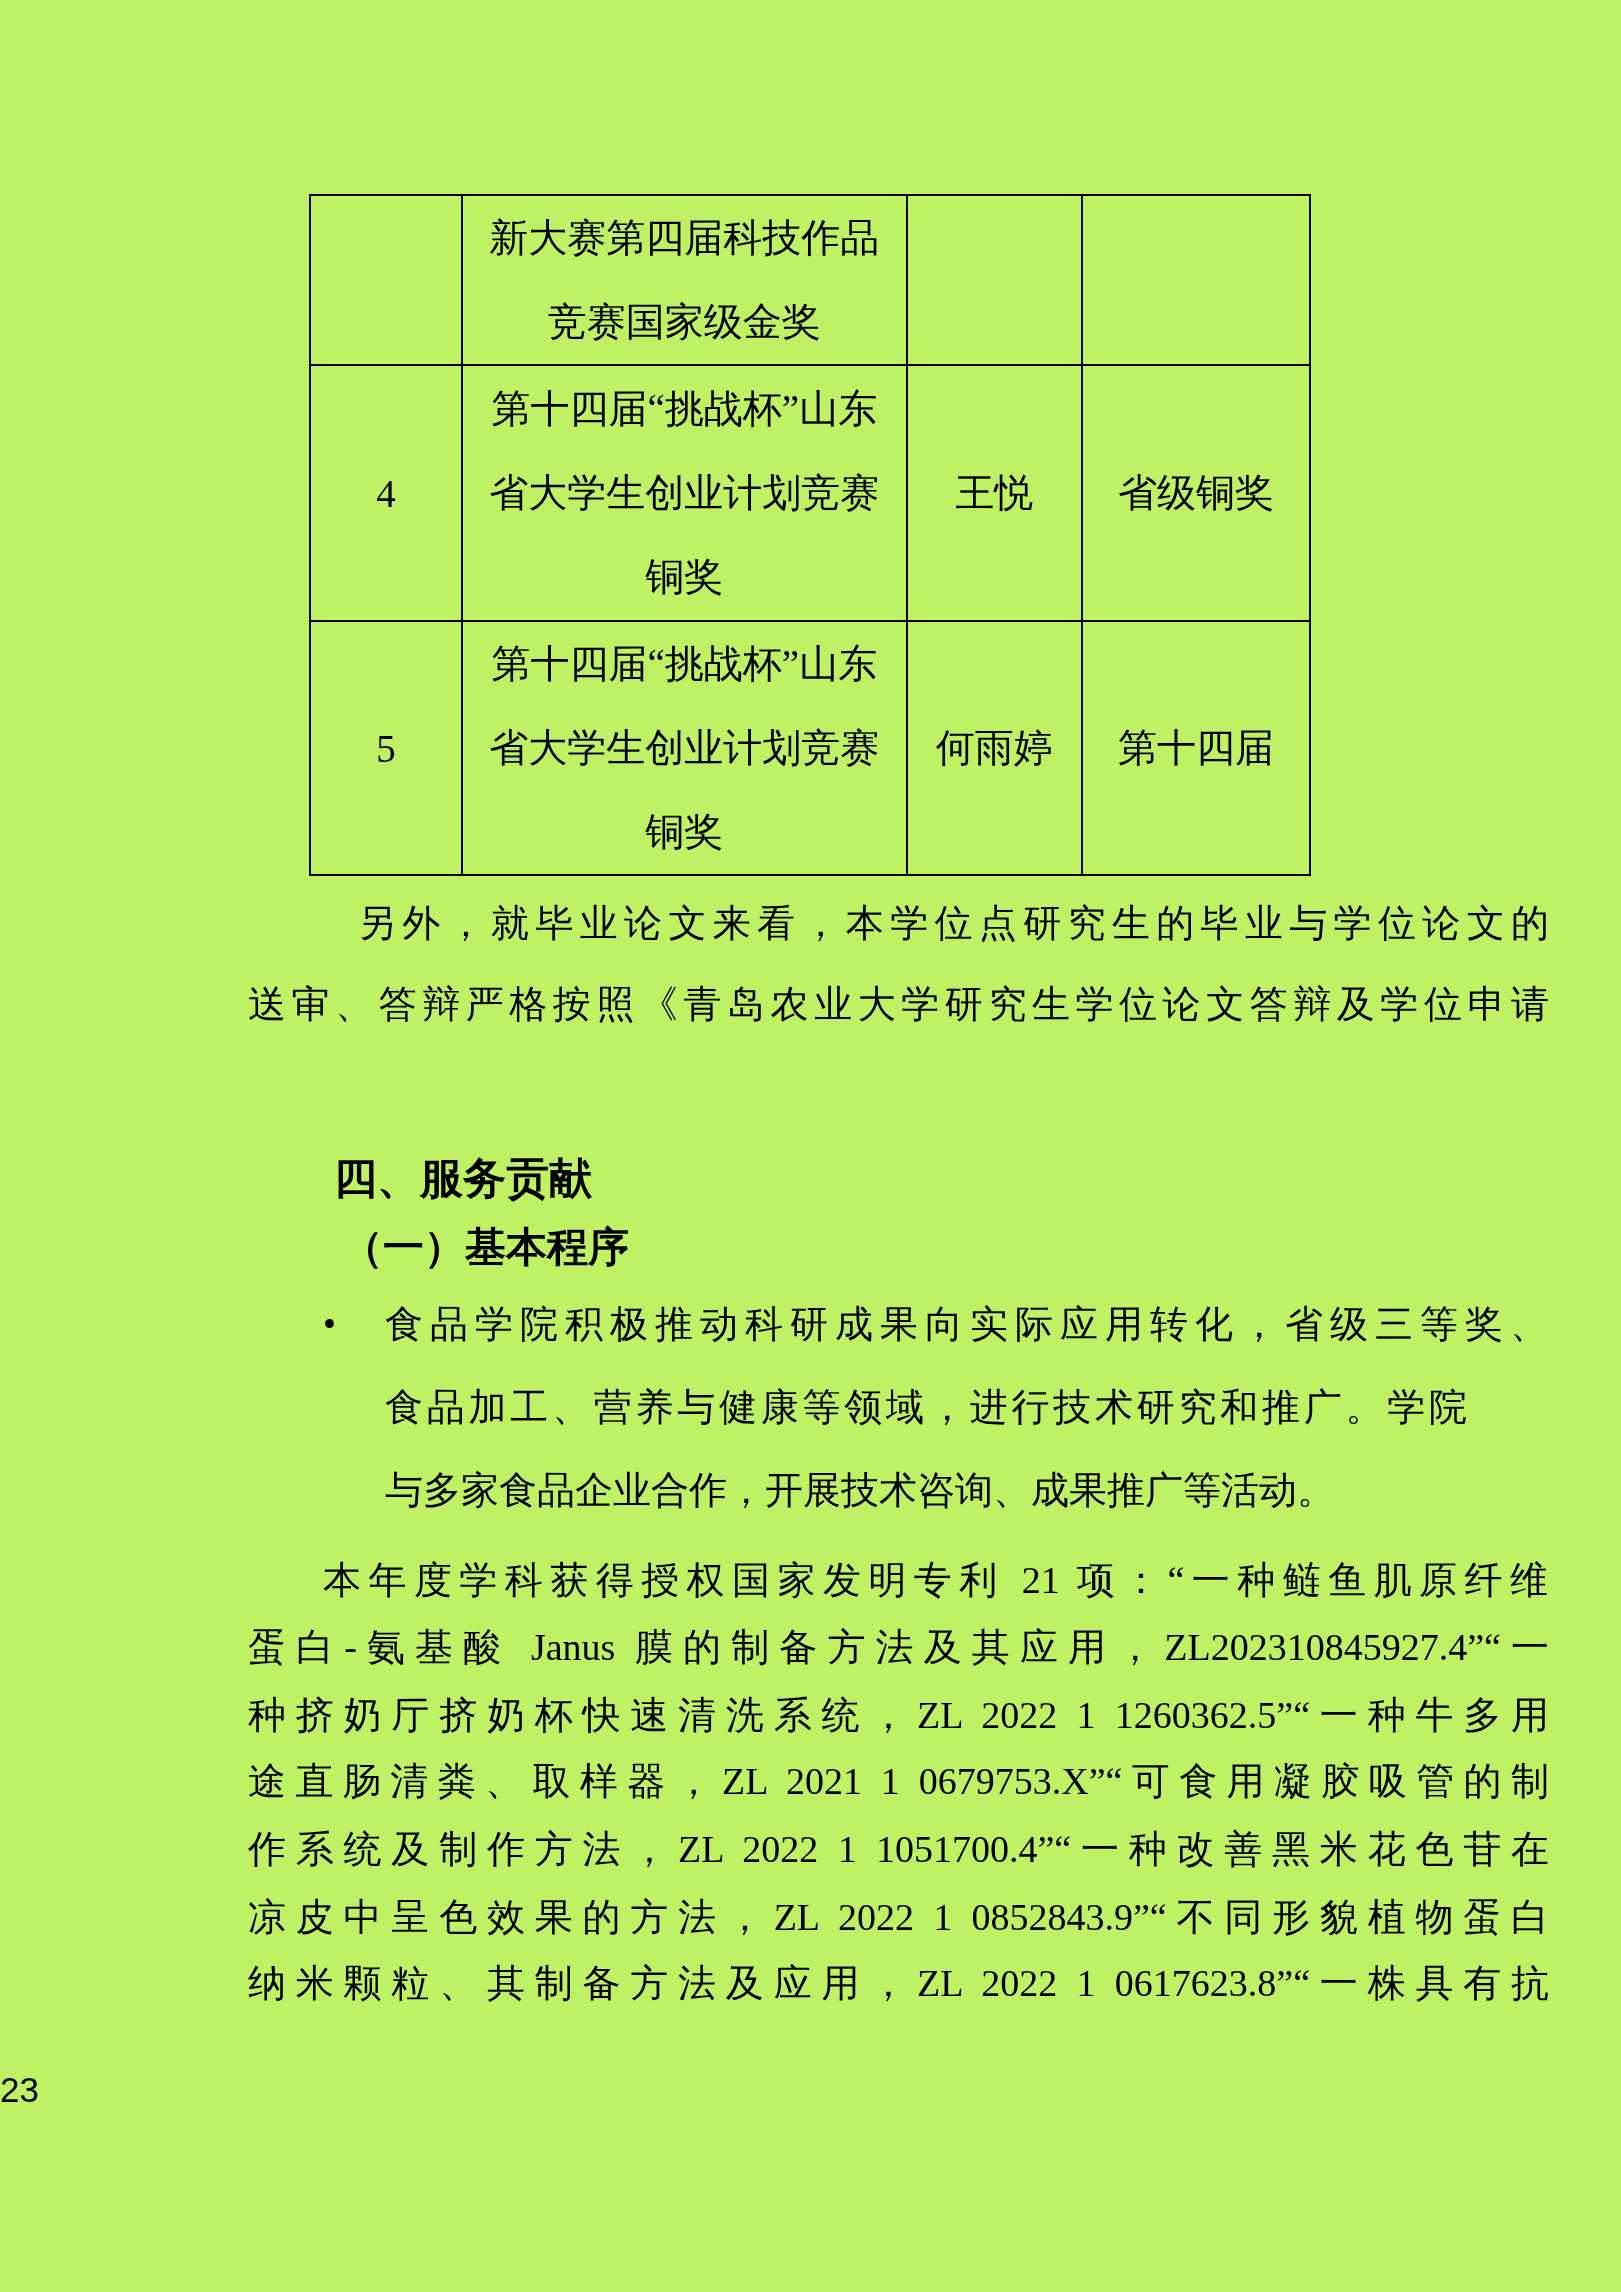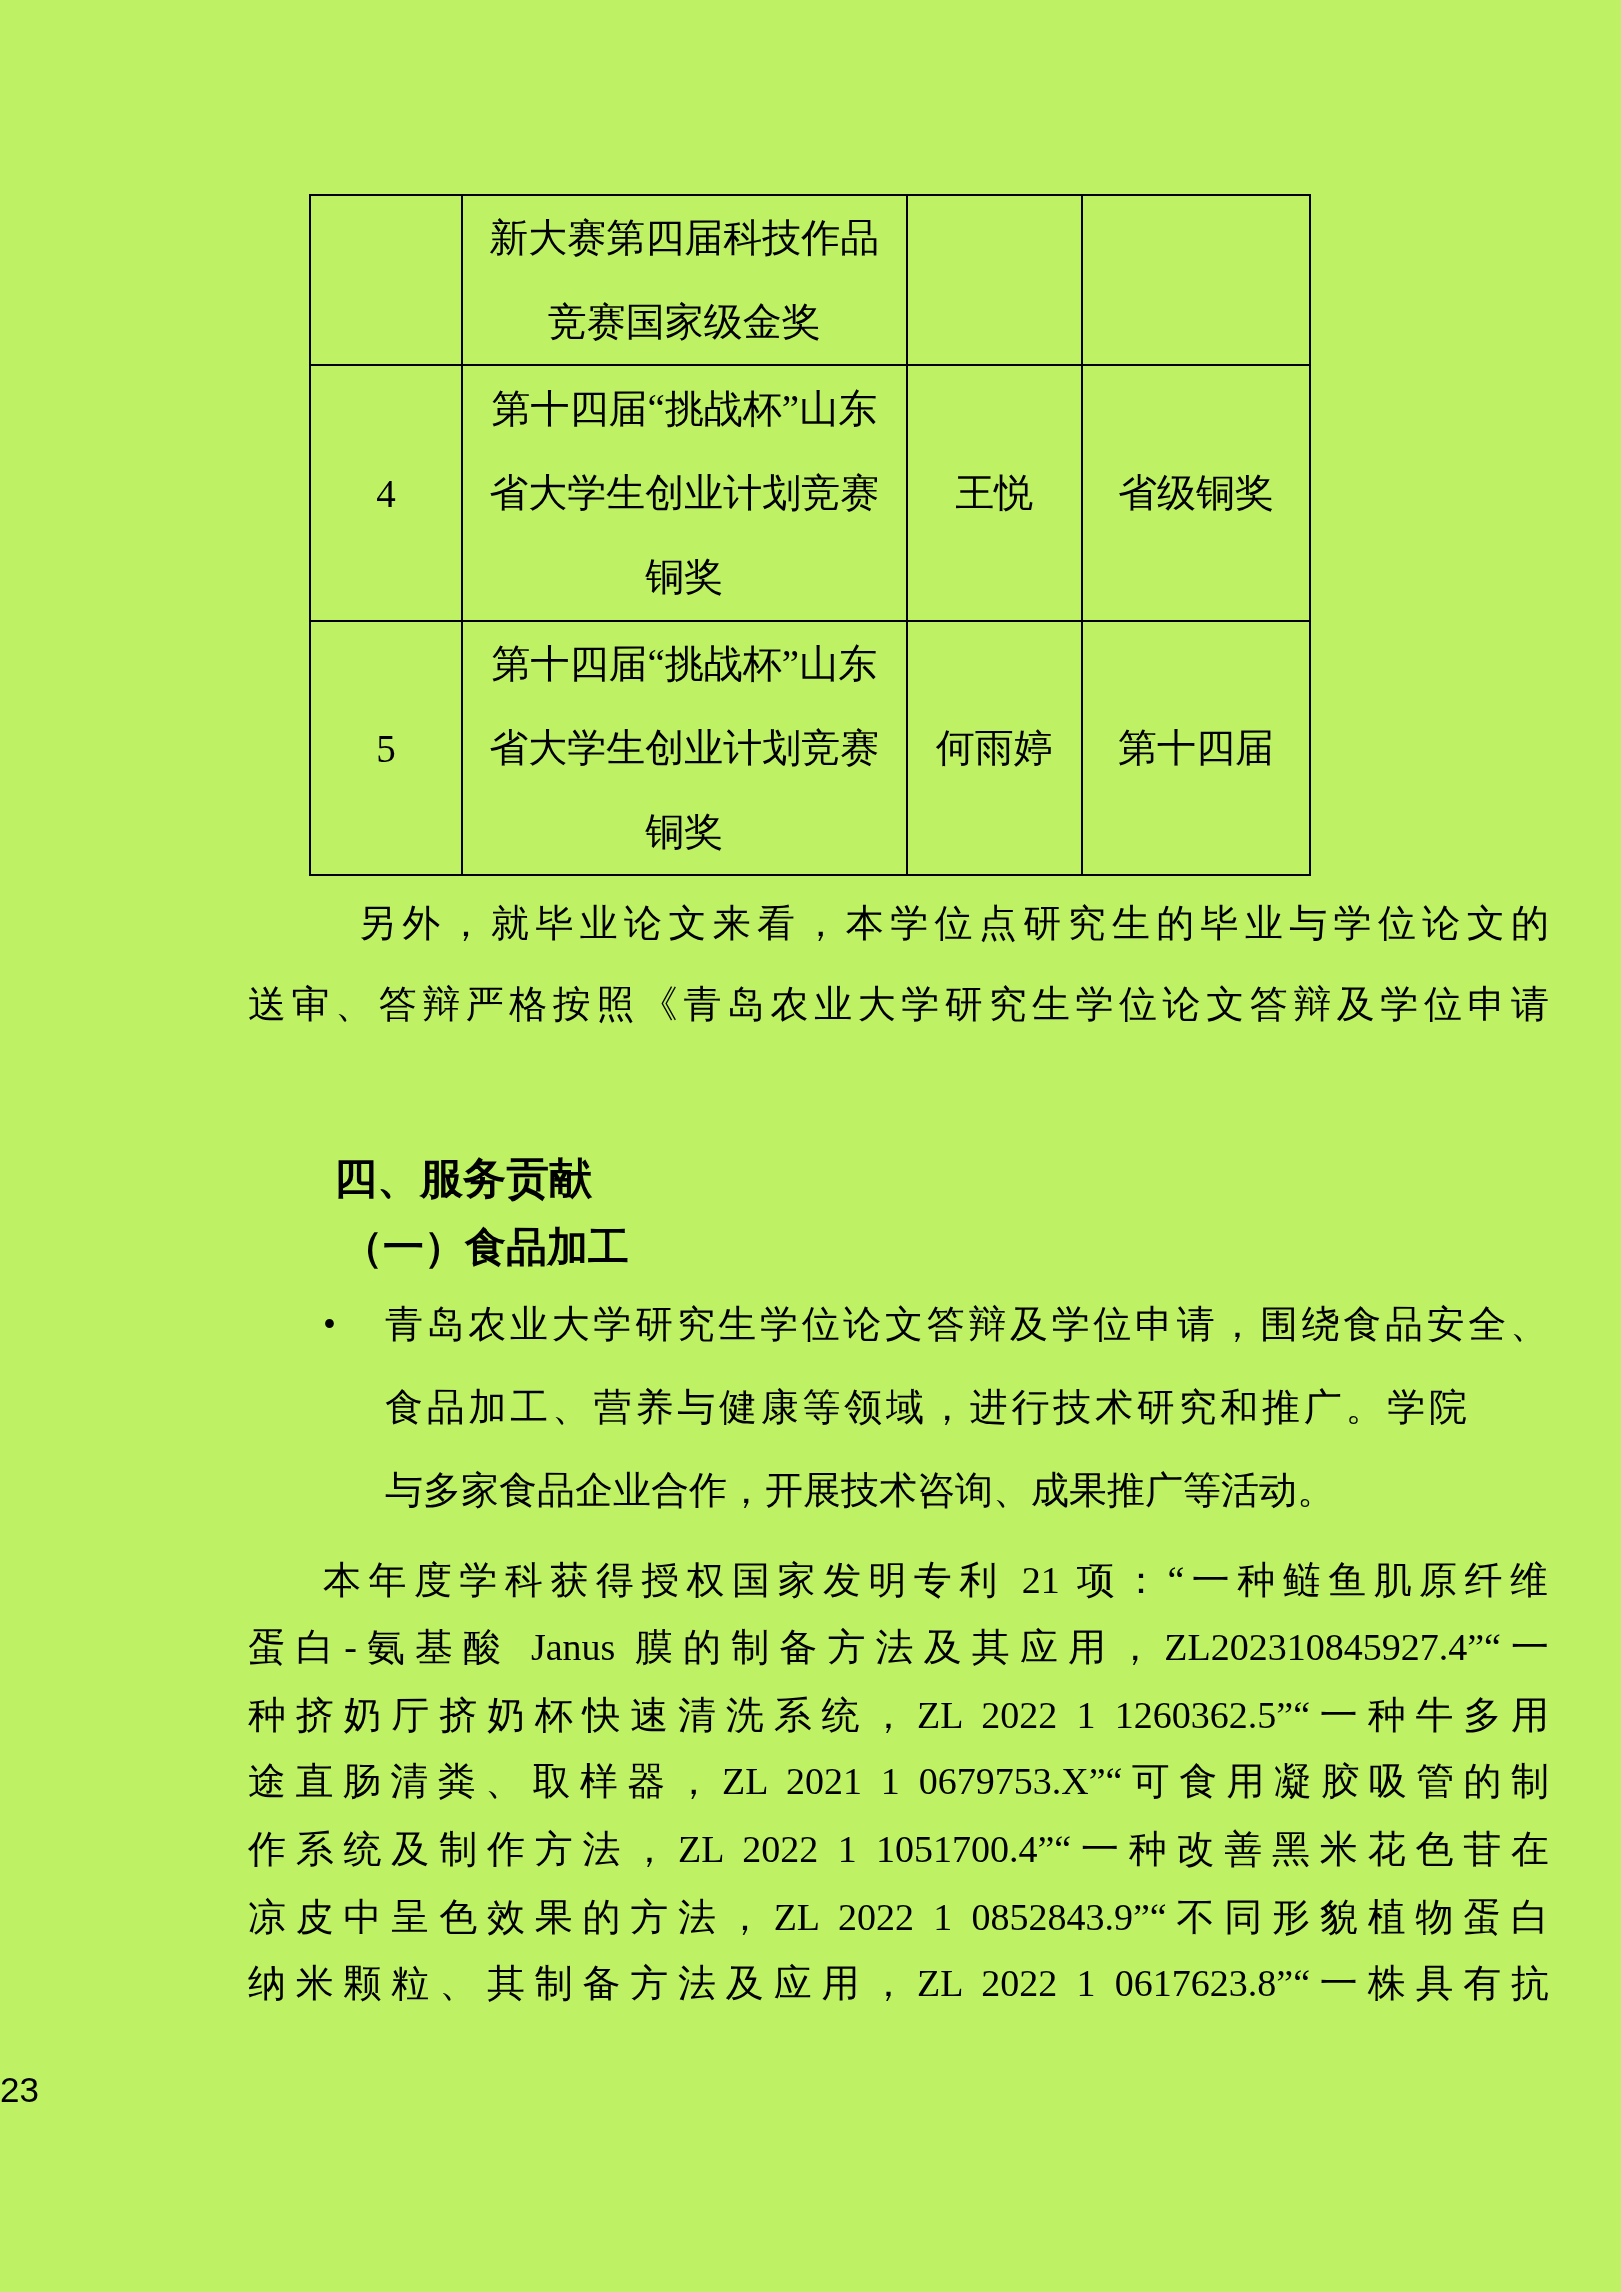--- a/index.html
+++ b/index.html
@@ -121,24 +121,24 @@
             <div>第十四届</div>
           </td>
     </tr>
   </tbody>
     </table>
 
   <div class="tl just p1l1">另外，就毕业论文来看，本学位点研究生的毕业与学位论文的</div>
   <div class="tl just p1l2">送审、答辩严格按照《青岛农业大学研究生学位论文答辩及学位申请</div>
 
   <div class="h1">四、服务贡献</div>
-  <div class="h2">（一）食品加工</div>
+  <div class="h2">（一）基本程序</div>
 
   <div class="bullet-dot">•</div>
-  <div class="tl just bl1">青岛农业大学研究生学位论文答辩及学位申请，围绕食品安全、</div>
+  <div class="tl just bl1">食品学院积极推动科研成果向实际应用转化，省级三等奖、</div>
   <div class="tl just bl2">食品加工、营养与健康等领域，进行技术研究和推广。学院</div>
   <div class="tl bl3">与多家食品企业合作，开展技术咨询、成果推广等活动。</div>
 
   <div class="tl just p2l1">本年度学科获得授权国家发明专利 21 项：“一种鲢鱼肌原纤维</div>
   <div class="tl just p2l2">蛋白-氨基酸 Janus 膜的制备方法及其应用，ZL202310845927.4”“一</div>
   <div class="tl just p2l3">种挤奶厅挤奶杯快速清洗系统，ZL 2022 1 1260362.5”“一种牛多用</div>
   <div class="tl just p2l4">途直肠清粪、取样器，ZL 2021 1 0679753.X”“可食用凝胶吸管的制</div>
   <div class="tl just p2l5">作系统及制作方法，ZL 2022 1 1051700.4”“一种改善黑米花色苷在</div>
   <div class="tl just p2l6">凉皮中呈色效果的方法，ZL 2022 1 0852843.9”“不同形貌植物蛋白</div>
   <div class="tl just p2l7">纳米颗粒、其制备方法及应用，ZL 2022 1 0617623.8”“一株具有抗</div>

